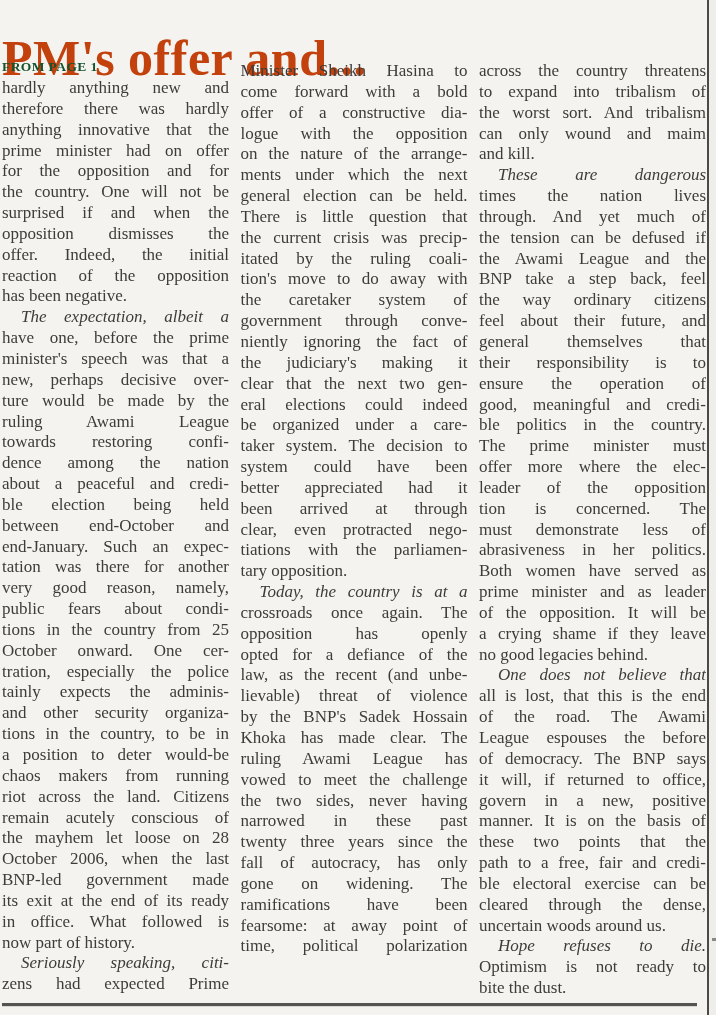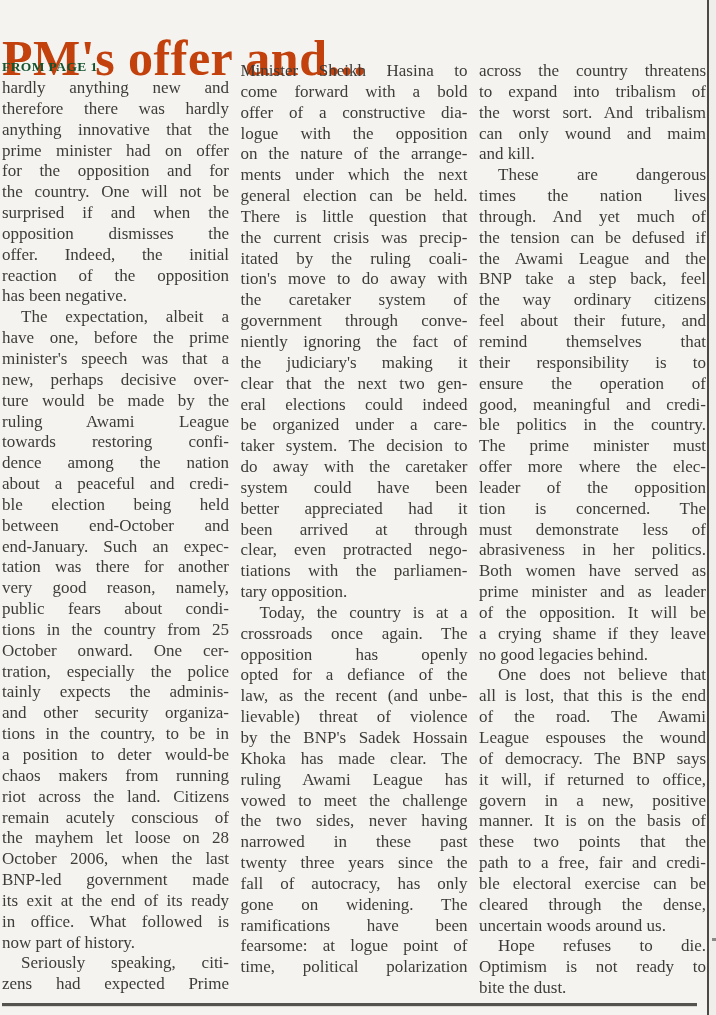--- a/index.html
+++ b/index.html
@@ -42,21 +42,21 @@
   }
   .ln {
     height: 20.85px;
     line-height: 20.85px;
     font-size: 17px;
     overflow: hidden;
     text-align: justify;
     text-align-last: justify;
     color: #3e3c38;
   }
-  .ln.ind { text-indent: 19px; }
+  .ln.ind { text-indent: 19px; font-style: italic; }
   .ln.endln { text-align-last: left; }
   .rule-right {
     position: absolute;
     left: 707px; top: 0;
     width: 2px; height: 1015px;
     background: #4c4a46;
   }
   .rule-bottom {
     position: absolute;
     left: 2px; top: 1003px;
@@ -143,21 +143,20 @@
         <div class="ln">itated by the ruling coali-</div>
         <div class="ln">tion's move to do away with</div>
         <div class="ln">the caretaker system of</div>
         <div class="ln">government through conve-</div>
         <div class="ln">niently ignoring the fact of</div>
         <div class="ln">the judiciary's making it</div>
         <div class="ln">clear that the next two gen-</div>
         <div class="ln">eral elections could indeed</div>
         <div class="ln">be organized under a care-</div>
         <div class="ln">taker system. The decision to</div>
-        <div class="ln">do away with the caretaker</div>
         <div class="ln">system could have been</div>
         <div class="ln">better appreciated had it</div>
         <div class="ln">been arrived at through</div>
         <div class="ln">clear, even protracted nego-</div>
         <div class="ln">tiations with the parliamen-</div>
         <div class="ln endln">tary opposition.</div>
         <div class="ln ind">Today, the country is at a</div>
         <div class="ln">crossroads once again. The</div>
         <div class="ln">opposition has openly</div>
         <div class="ln">opted for a defiance of the</div>
@@ -166,57 +165,57 @@
         <div class="ln">by the BNP's Sadek Hossain</div>
         <div class="ln">Khoka has made clear. The</div>
         <div class="ln">ruling Awami League has</div>
         <div class="ln">vowed to meet the challenge</div>
         <div class="ln">the two sides, never having</div>
         <div class="ln">narrowed in these past</div>
         <div class="ln">twenty three years since the</div>
         <div class="ln">fall of autocracy, has only</div>
         <div class="ln">gone on widening. The</div>
         <div class="ln">ramifications have been</div>
-        <div class="ln">fearsome: at logue point of</div>
+        <div class="ln">fearsome: at away point of</div>
         <div class="ln">time, political polarization</div>
       </div>
       <div class="col col3">
         <div class="ln">across the country threatens</div>
         <div class="ln">to expand into tribalism of</div>
         <div class="ln">the worst sort. And tribalism</div>
         <div class="ln">can only wound and maim</div>
         <div class="ln endln">and kill.</div>
         <div class="ln ind">These are dangerous</div>
         <div class="ln">times the nation lives</div>
         <div class="ln">through. And yet much of</div>
         <div class="ln">the tension can be defused if</div>
         <div class="ln">the Awami League and the</div>
         <div class="ln">BNP take a step back, feel</div>
         <div class="ln">the way ordinary citizens</div>
         <div class="ln">feel about their future, and</div>
-        <div class="ln">remind themselves that</div>
+        <div class="ln">general themselves that</div>
         <div class="ln">their responsibility is to</div>
         <div class="ln">ensure the operation of</div>
         <div class="ln">good, meaningful and credi-</div>
         <div class="ln">ble politics in the country.</div>
         <div class="ln">The prime minister must</div>
         <div class="ln">offer more where the elec-</div>
         <div class="ln">leader of the opposition</div>
         <div class="ln">tion is concerned. The</div>
         <div class="ln">must demonstrate less of</div>
         <div class="ln">abrasiveness in her politics.</div>
         <div class="ln">Both women have served as</div>
         <div class="ln">prime minister and as leader</div>
         <div class="ln">of the opposition. It will be</div>
         <div class="ln">a crying shame if they leave</div>
         <div class="ln endln">no good legacies behind.</div>
         <div class="ln ind">One does not believe that</div>
         <div class="ln">all is lost, that this is the end</div>
         <div class="ln">of the road. The Awami</div>
-        <div class="ln">League espouses the wound</div>
+        <div class="ln">League espouses the before</div>
         <div class="ln">of democracy. The BNP says</div>
         <div class="ln">it will, if returned to office,</div>
         <div class="ln">govern in a new, positive</div>
         <div class="ln">manner. It is on the basis of</div>
         <div class="ln">these two points that the</div>
         <div class="ln">path to a free, fair and credi-</div>
         <div class="ln">ble electoral exercise can be</div>
         <div class="ln">cleared through the dense,</div>
         <div class="ln endln">uncertain woods around us.</div>
         <div class="ln ind">Hope refuses to die.</div>

